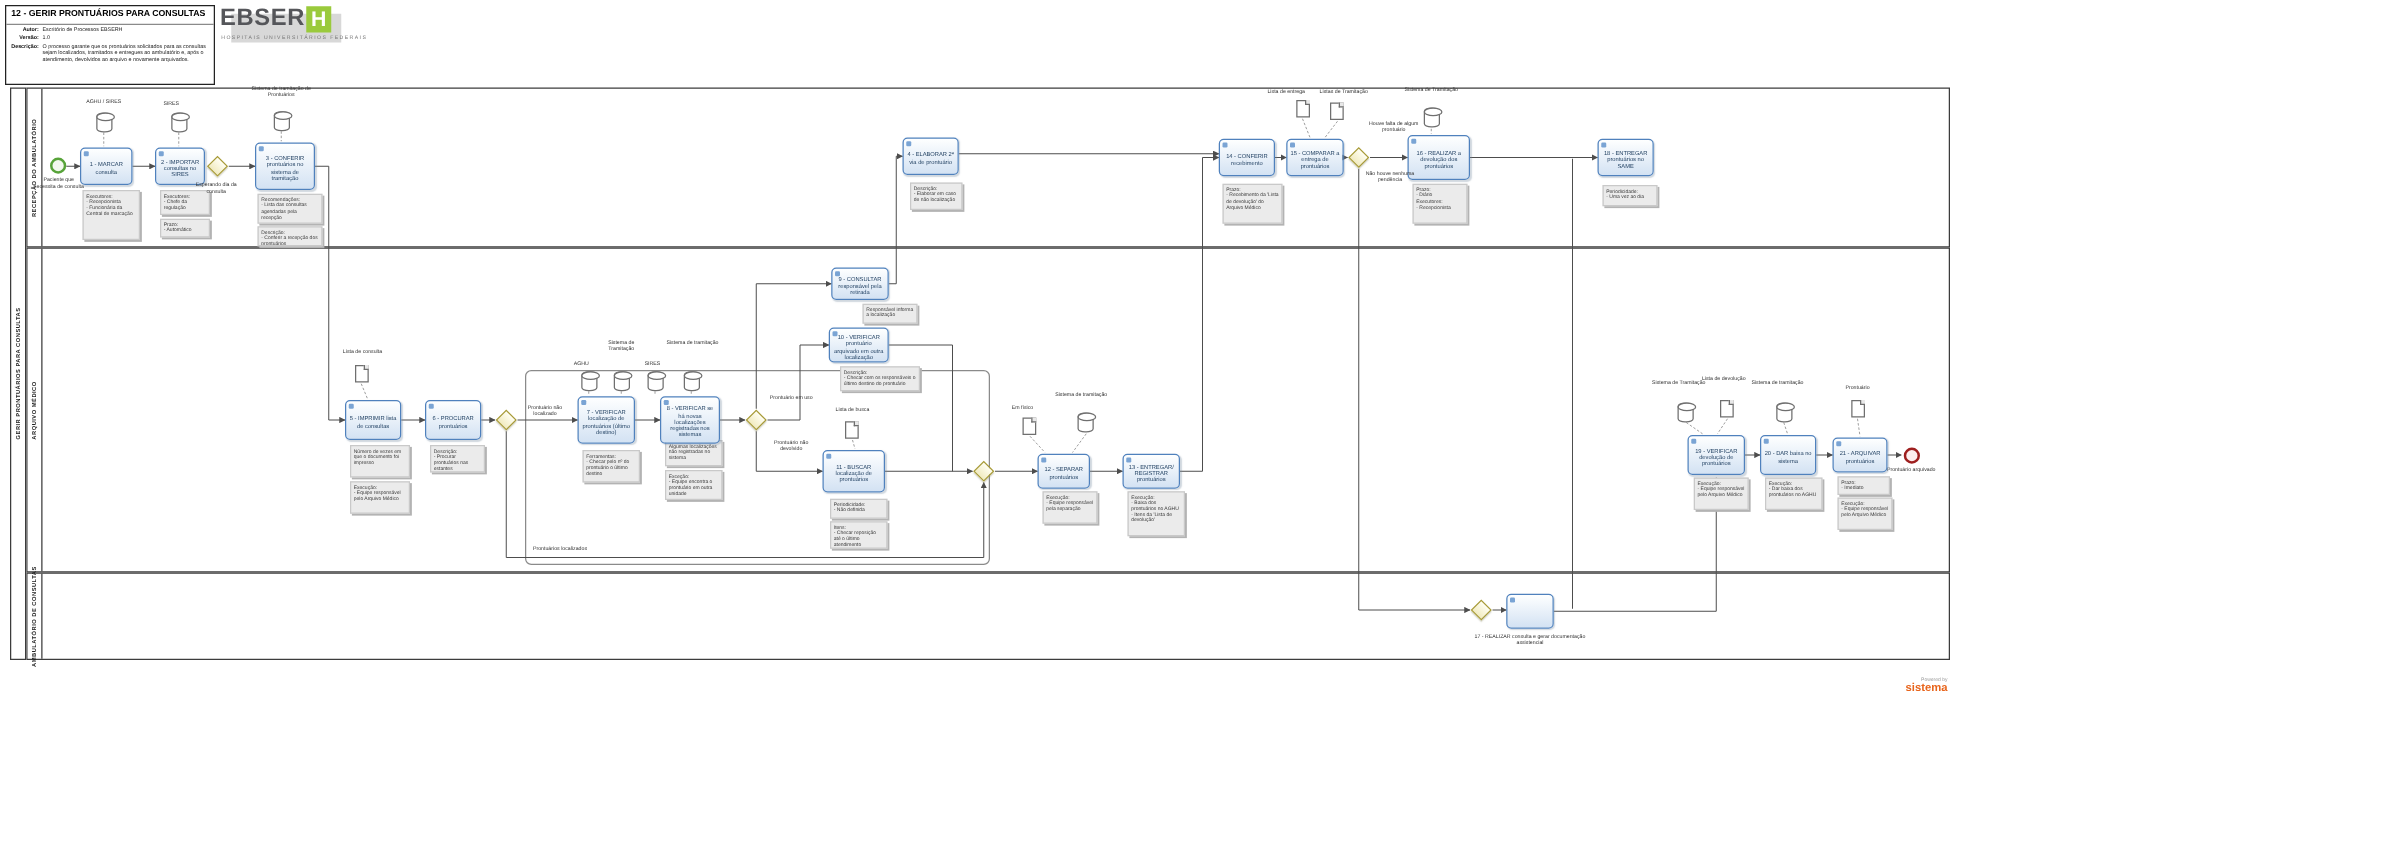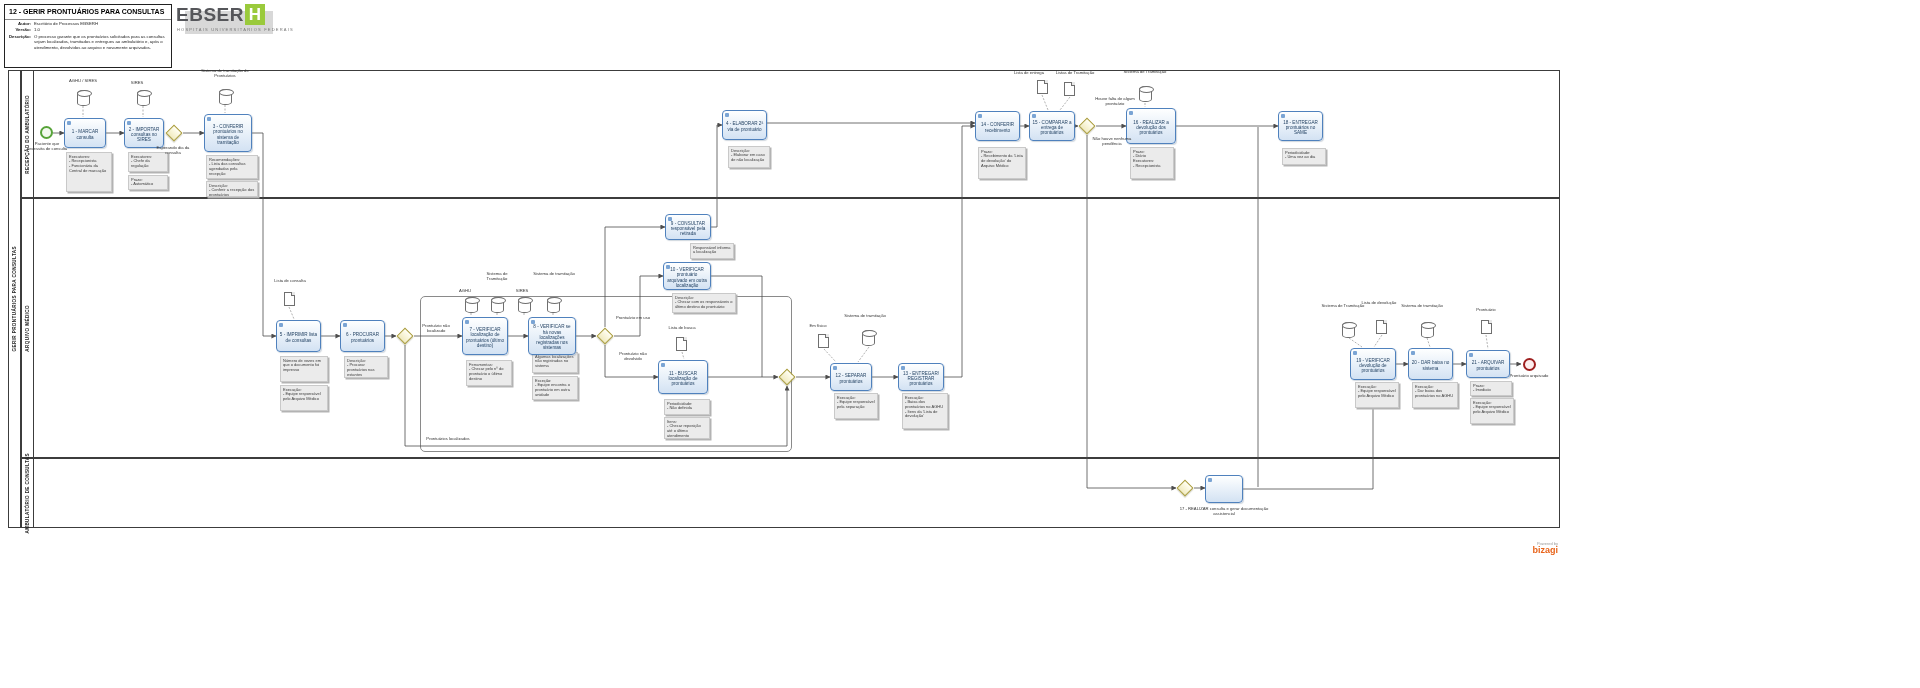--- a/index.html
+++ b/index.html
@@ -8,21 +8,21 @@
 
   
   .titlebox{position:absolute;left:4px;top:4px;width:168px;height:64px;border:1px solid #222;background:#fff;z-index:6}
   .titlebox h1{font-size:7px;font-weight:bold;padding:3px 4px 2px;border-bottom:1px solid #8a8a8a;line-height:1.25;color:#000}
   .hrow{display:flex;font-size:4.3px;line-height:1.3;padding:1px 2px 0}
   .hlabel{width:27px;text-align:right;font-weight:bold;padding-right:3px;flex:none;color:#111}
   .hval{flex:1;color:#222}
 
   .logo{position:absolute;left:176px;top:4px;width:120px;height:36px;z-index:6}
   .logo-shadow{position:absolute;left:9px;top:7px;width:88px;height:23px;background:#d8d8d8}
-  .logo-row{position:absolute;left:0;top:0;display:flex;align-items:flex-start}
+  .logo-row{position:absolute;left:0;top:0;display:flex;align-items:flex-end}
   .logo-main{font-size:19px;font-weight:bold;color:#55565a;letter-spacing:.5px}
   .logo-h{display:inline-block;width:20px;height:21px;background:#9aca3c;color:#fff;font-size:17px;font-weight:bold;text-align:center;line-height:21px;margin-left:1px}
   .logo-sub{position:absolute;left:1px;top:23px;font-size:4.1px;color:#777;letter-spacing:1.15px;white-space:nowrap}
 
   
   .pool-name{position:absolute;left:8px;top:70px;width:13px;height:458px;border:1px solid #3c3c3c;display:flex;align-items:center;justify-content:center;background:#fff;z-index:2}
   .lane{position:absolute;left:21px;width:1539px;border:1px solid #3c3c3c;z-index:1}
   .lane-strip{position:absolute;left:0;top:0;width:12px;height:100%;border-right:1px solid #3c3c3c;display:flex;align-items:center;justify-content:center}
   .vtext{writing-mode:vertical-rl;transform:rotate(180deg);font-size:4.6px;font-weight:bold;color:#222;letter-spacing:.4px;white-space:nowrap}
 
@@ -346,14 +346,14 @@
 <div class="lbl" style="left:150px;top:146px;width:46px">Esperando dia da consulta</div>
 <div class="lbl" style="left:414px;top:324px;width:44px">Prontuário não localizado</div>
 <div class="lbl" style="left:424px;top:437px;width:48px">Prontuários localizados</div>
 <div class="lbl" style="left:613px;top:316px;width:40px">Prontuário em uso</div>
 <div class="lbl" style="left:613px;top:352px;width:40px">Prontuário não devolvido</div>
 <div class="lbl" style="left:1094px;top:97px;width:42px">Houve falta de algum prontuário</div>
 <div class="lbl" style="left:1092px;top:137px;width:40px">Não houve nenhuma pendência</div>
 
 <div class="bizagi">
   <div class="bz-pb">Powered by</div>
-  <div class="bz-brand">bizagi</div>
+  <div class="bz-brand">sistema</div>
 </div>
 
 </body></html>

